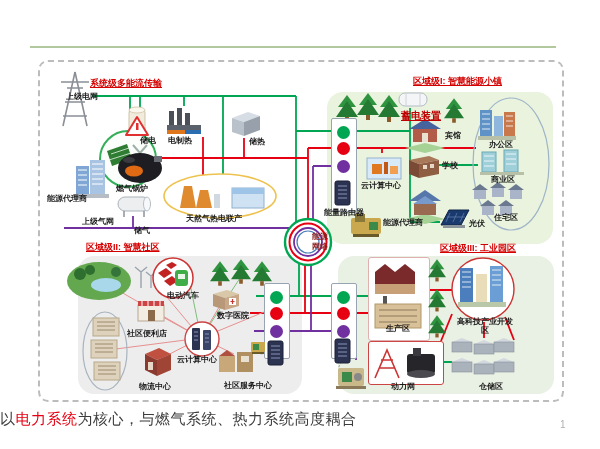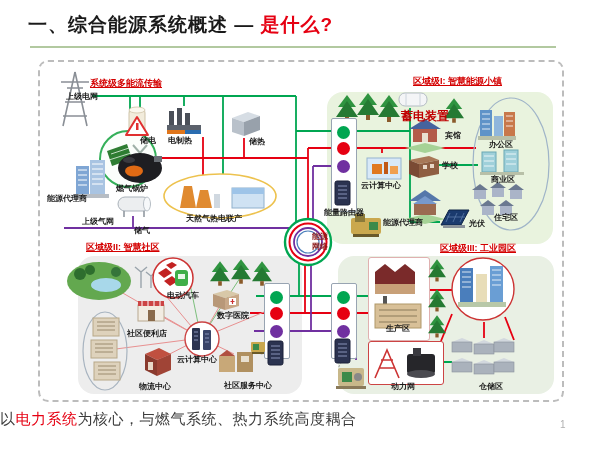--- a/index.html
+++ b/index.html
@@ -9,21 +9,21 @@
          color:#1a1a1a;white-space:nowrap;letter-spacing:1px;}
   .title .hl{color:#e60012;}
   .rule{position:absolute;left:30px;top:46px;width:526px;height:2px;background:#b2c9a0;}
   .frame{position:absolute;left:38px;top:60px;width:522px;height:338px;
          border:2px dashed #bcbcbc;border-radius:10px;}
   .region{position:absolute;border-radius:16px;}
   .rtitle{position:absolute;font-size:9px;font-weight:bold;color:#d40000;
           text-decoration:underline;white-space:nowrap;line-height:1;}
   .lbl{position:absolute;font-size:8px;font-weight:bold;color:#1a1a1a;
        white-space:nowrap;line-height:1.1;}
-  .lbl.red{color:#c00000;font-size:12px;}
+  .lbl.red{color:#c00000;font-size:10px;text-decoration:underline;}
   .lbl.wrap{white-space:normal;text-align:center;}
   .icon{position:absolute;}
   .icon svg{width:100%;height:100%;display:block;}
   .wires{position:absolute;left:0;top:0;}
   .dotbox{position:absolute;width:24px;height:74px;background:#fff;
           border:1px solid #98a4b2;border-radius:2px;}
   .dotbox.tall{height:92px;}
   .dot{position:absolute;left:5px;width:13px;height:13px;border-radius:50%;}
   .dot.e{background:#00a651;} .dot.h{background:#e60012;} .dot.g{background:#7030a0;}
   .dot1{top:7px;} .dot2{top:23px;} .dot3{top:41px;}
@@ -32,24 +32,20 @@
   .caption{position:absolute;left:0;top:410px;width:600px;text-align:left;
            font-size:15px;color:#3c3c3c;letter-spacing:.5px;}
   .caption .hl{color:#e60012;}
   .pagenum{position:absolute;left:560px;top:419px;font-size:10px;color:#b0b0b0;}
 </style>
 </head>
 <body>
 
 <div class="stage">
 
-  <div class="title">
-    <span>一、综合能源系统概述 —</span>
-    <span class="hl">是什么?</span>
-  </div>
   <div class="rule"></div>
 
   <div class="frame"></div>
 
   <div class="region" style="left:327px;top:92px;width:226px;height:152px;background:#e9f3de;"></div>
   <div class="region" style="left:78px;top:256px;width:224px;height:138px;background:#ededed;"></div>
   <div class="region" style="left:338px;top:256px;width:216px;height:138px;background:#e9f0e4;"></div>
 
   <svg class="wires" width="600" height="449">
 
@@ -528,20 +524,21 @@
   <div class="rtitle" style="left:86px;top:243px;">区域级II: 智慧社区</div>
   <div class="lbl" style="left:167px;top:292px;">电动汽车</div>
   <div class="lbl" style="left:127px;top:330px;">社区便利店</div>
   <div class="lbl" style="left:217px;top:312px;">数字医院</div>
   <div class="lbl" style="left:177px;top:356px;">云计算中心</div>
   <div class="lbl" style="left:139px;top:383px;">物流中心</div>
   <div class="lbl" style="left:224px;top:382px;text-align:right;">社区服务中心</div>
 
   <div class="rtitle" style="left:440px;top:244px;">区域级III: 工业园区</div>
   <div class="lbl" style="left:386px;top:325px;">生产区</div>
+  <div class="lbl wrap" style="left:454px;top:318px;width:62px;">高科技产业开发区</div>
   <div class="lbl" style="left:391px;top:383px;">动力网</div>
   <div class="lbl" style="left:479px;top:383px;">仓储区</div>
 
   <div class="hubtxt">
     <div>能源</div>
     <div>网络</div>
   </div>
 
   <div class="caption">
     <span>以</span><span class="hl">电力系统</span><span>为核心，与燃气系统、热力系统高度耦合</span>

